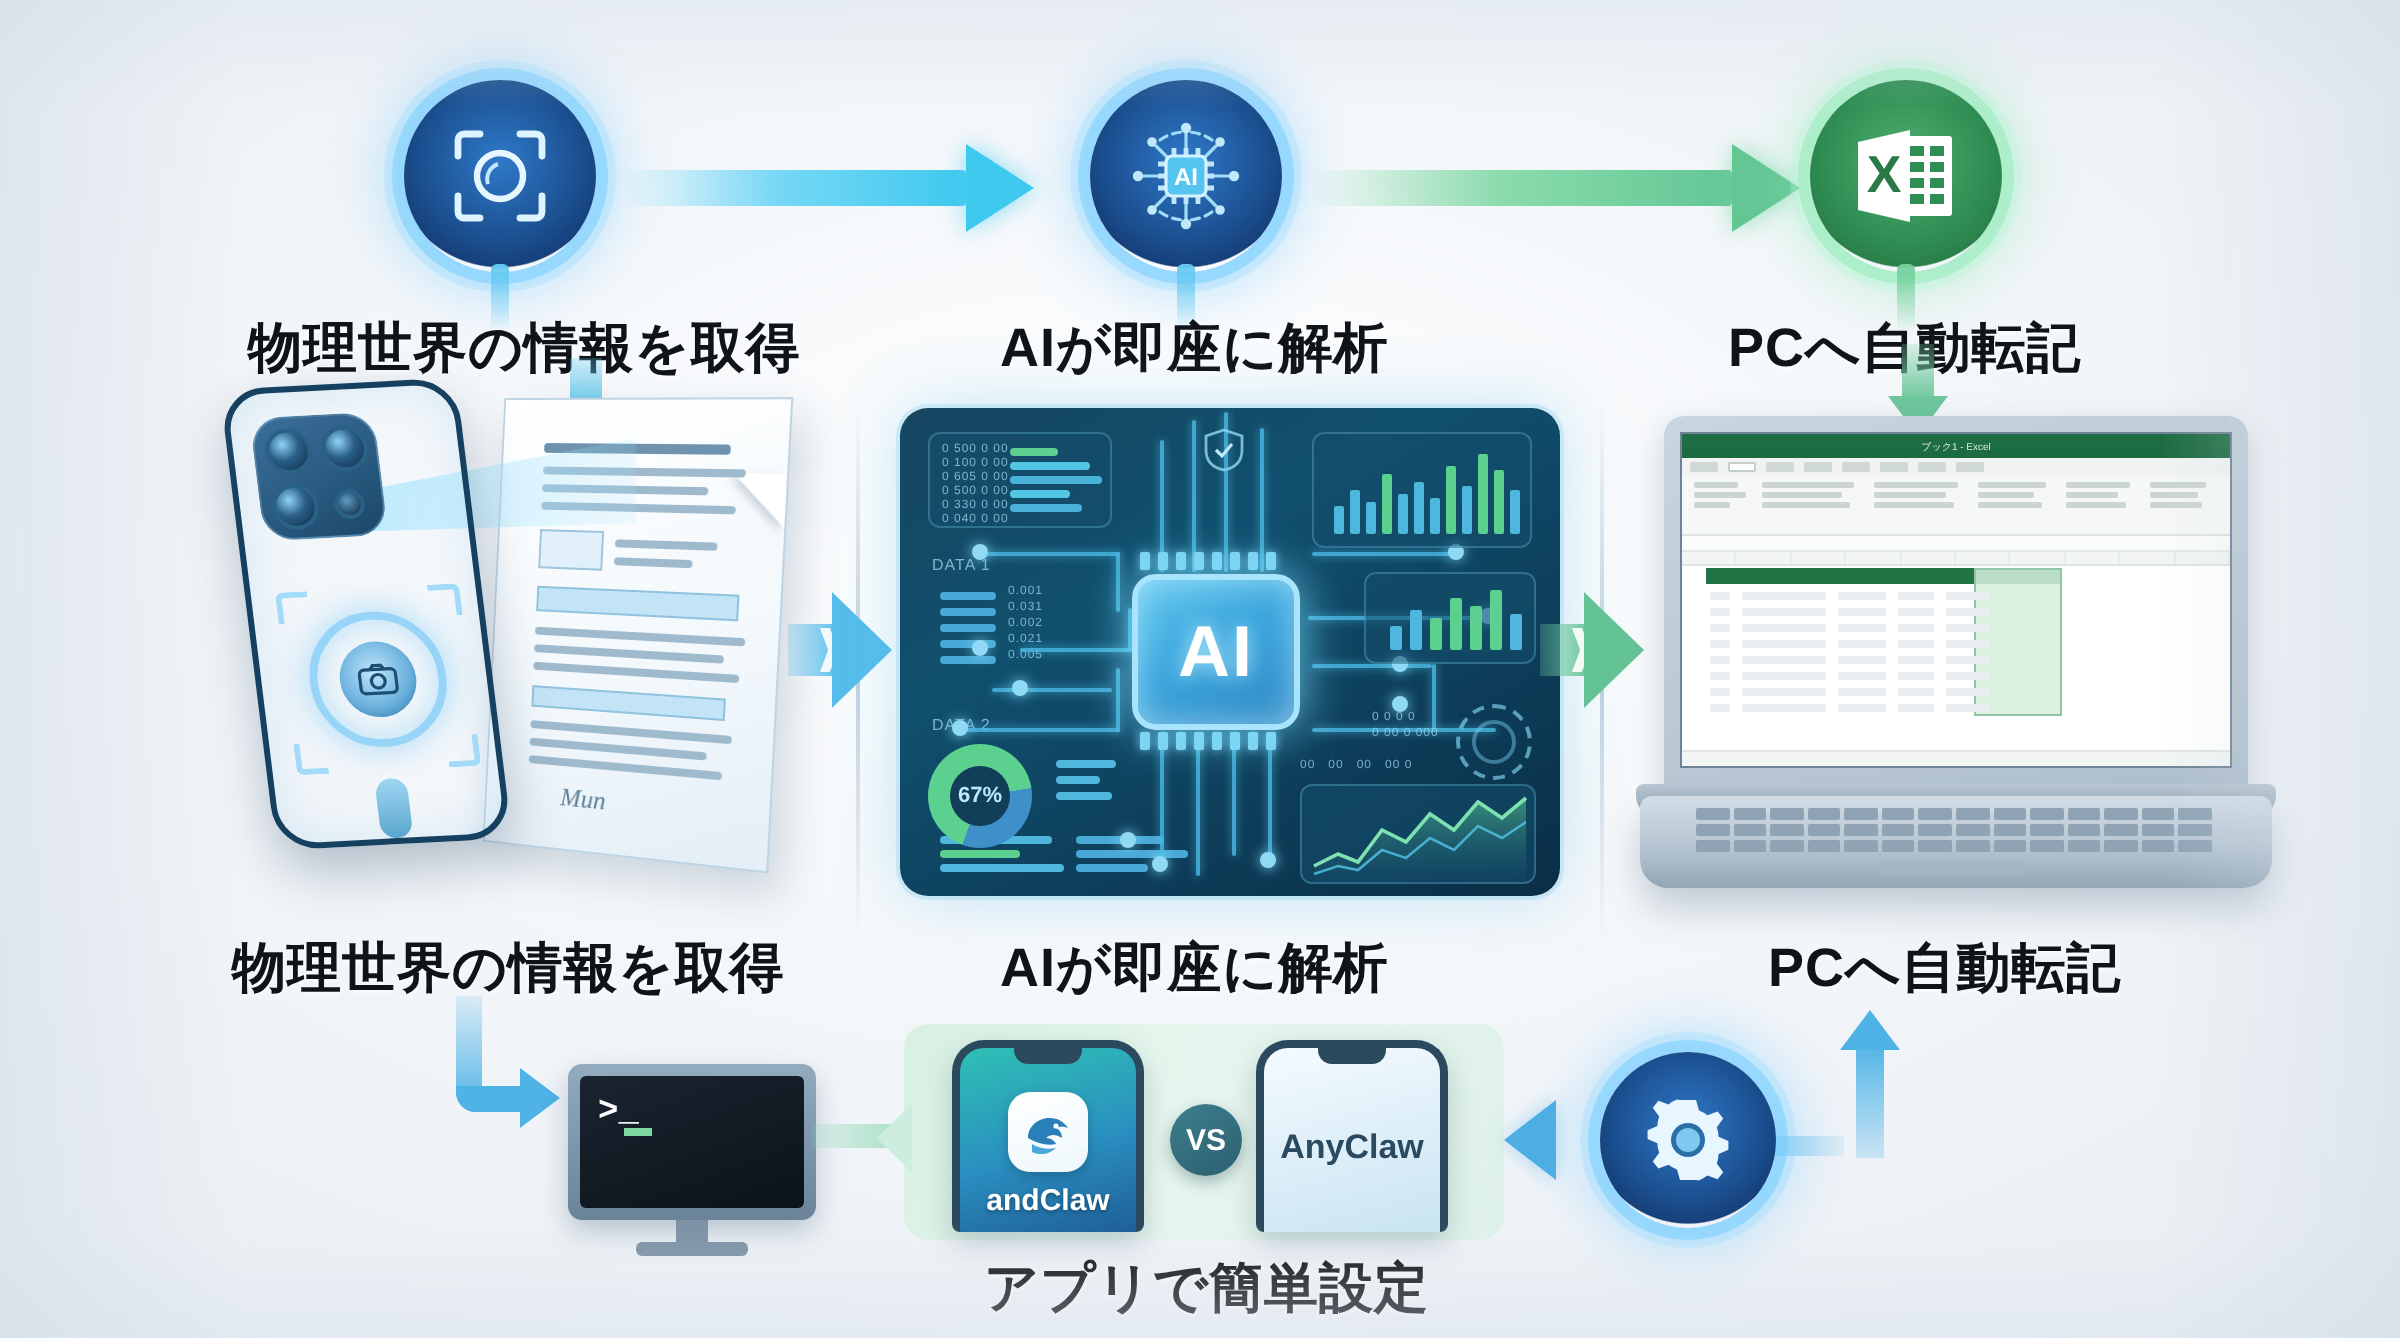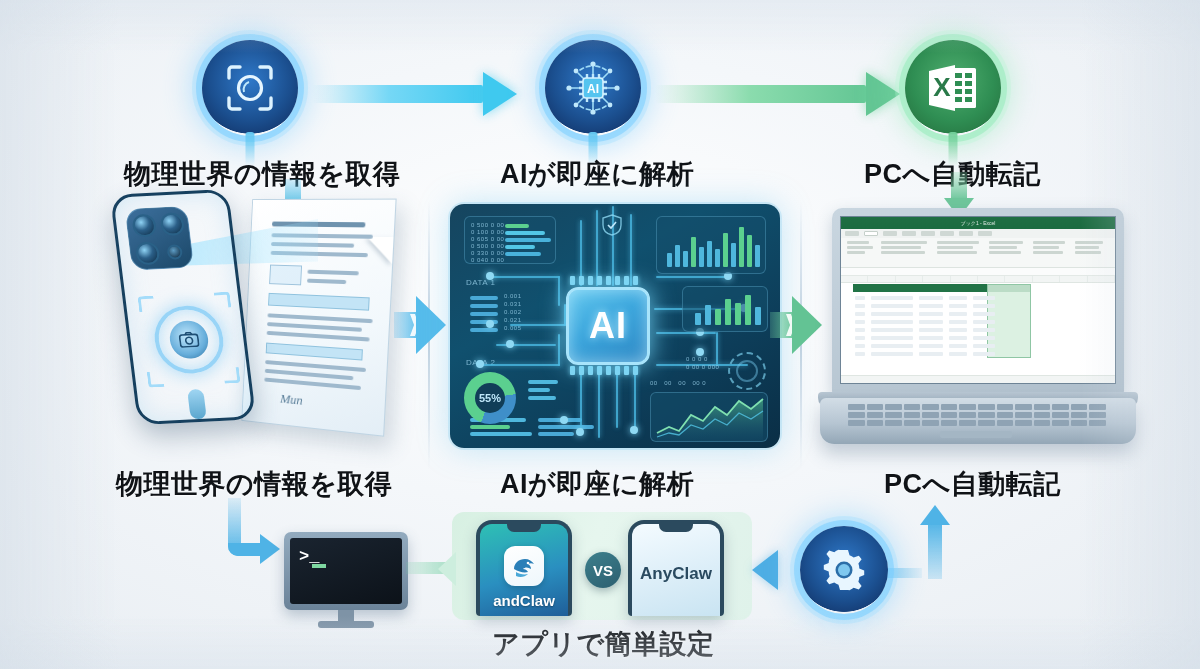--- a/index.html
+++ b/index.html
@@ -620,21 +620,21 @@
     <div class="tiny-text" style="left:54px; top:121px;">0.005</div>
 
     <div class="mini-bar" style="left:20px; top:214px; width:56px; background:#4fb7dd;"></div>
     <div class="mini-bar" style="left:20px; top:221px; width:40px; background:#5bd08f;"></div>
     <div class="mini-bar" style="left:20px; top:228px; width:62px; background:#4fb7dd;"></div>
     <div class="mini-bar" style="left:88px; top:214px; width:44px; background:#49a9d6;"></div>
     <div class="mini-bar" style="left:88px; top:221px; width:56px; background:#49a9d6;"></div>
     <div class="mini-bar" style="left:88px; top:228px; width:36px; background:#49a9d6;"></div>
 
     <div class="donut">
-      <span>55%</span>
+      <span>67%</span>
     </div>
 
     <div class="mini-bar" style="left:78px; top:176px; width:30px; background:#4fb7dd;"></div>
     <div class="mini-bar" style="left:78px; top:184px; width:22px; background:#4fb7dd;"></div>
     <div class="mini-bar" style="left:78px; top:192px; width:28px; background:#4fb7dd;"></div>
 
     <div class="trace" style="left:40px; top:72px; width:70px; height:2px;"></div>
     <div class="trace" style="left:108px; top:72px; width:2px; height:30px;"></div>
     <div class="trace" style="left:60px; top:120px; width:56px; height:2px;"></div>
     <div class="trace" style="left:114px; top:100px; width:2px; height:22px;"></div>

